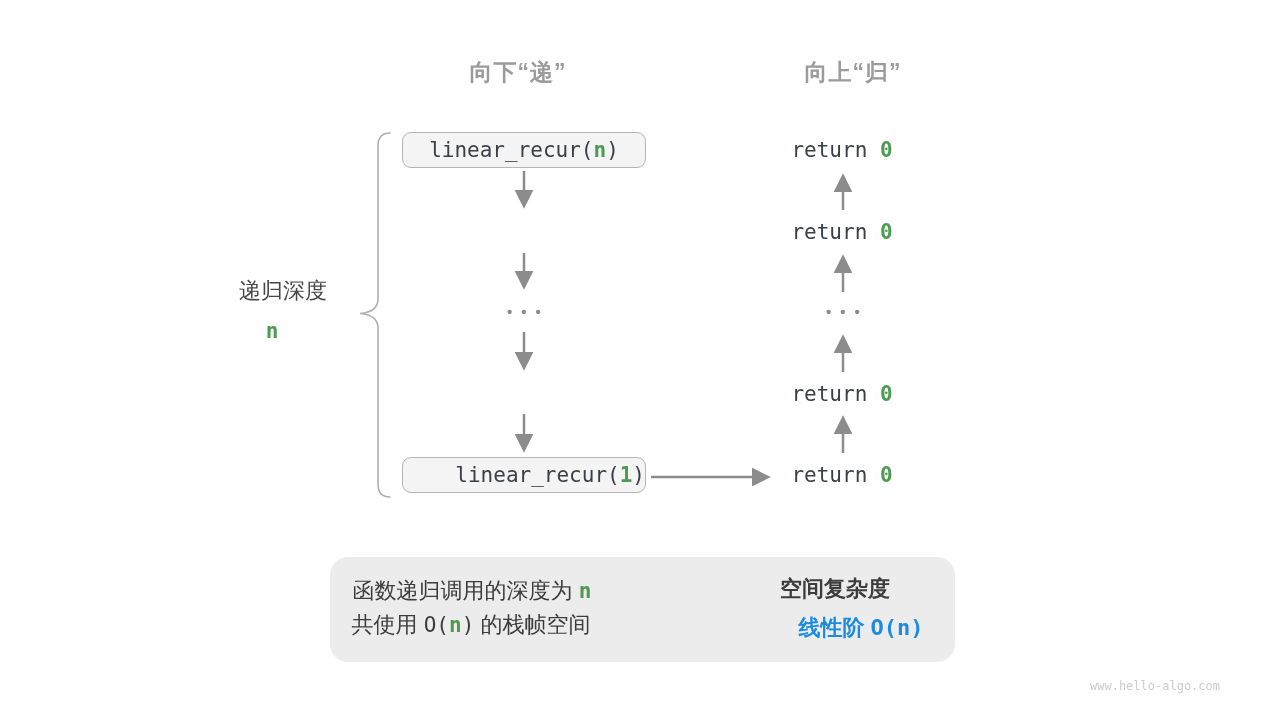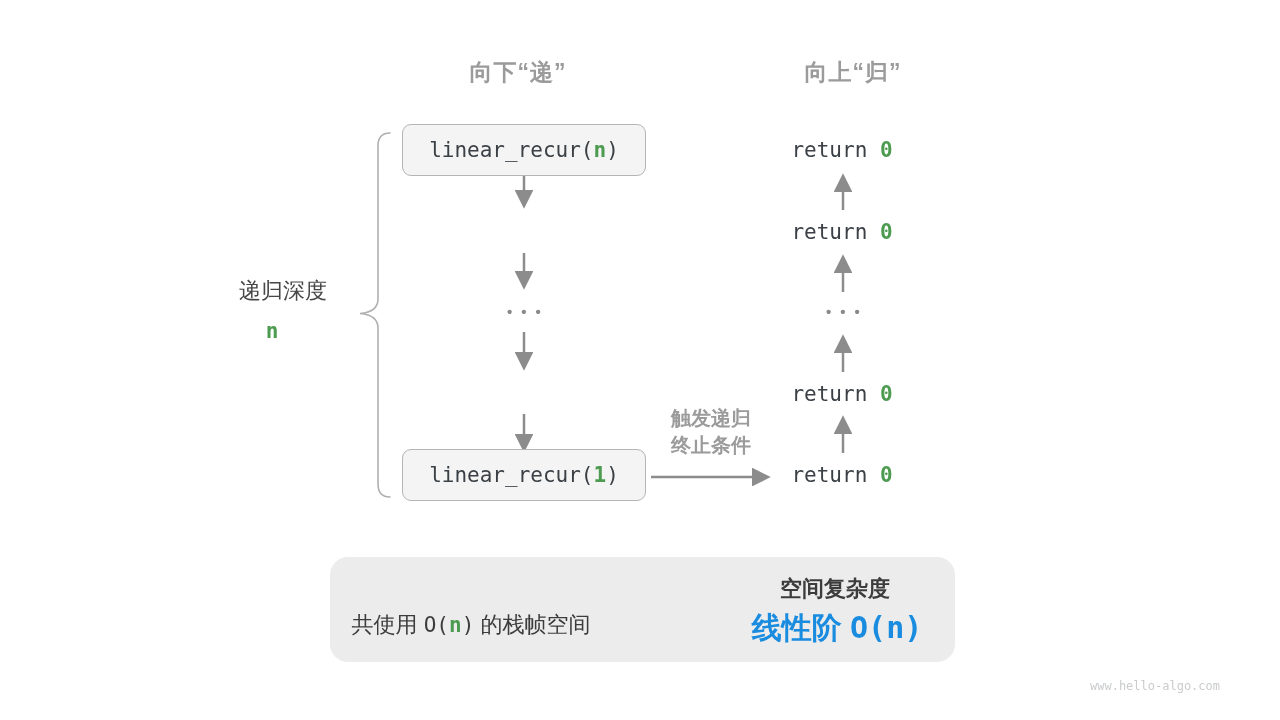--- a/index.html
+++ b/index.html
@@ -7,21 +7,21 @@
     position:relative; width:1280px; height:720px; background:#ffffff;
     overflow:hidden; font-family:"Liberation Sans", sans-serif;
   }
   .abs { position:absolute; transform:translate(-50%,-50%); white-space:nowrap; }
   svg.overlay { position:absolute; left:0; top:0; width:1280px; height:720px; }
 
   .col-header { font-size:23px; font-weight:bold; color:#9B9B9B; letter-spacing:1px; }
 
   .call-box {
     position:absolute; transform:translate(-50%,-50%);
-    width:244px; height:52px; box-sizing:border-box;
+    width:244px; height:36px; box-sizing:border-box;
     background:#F4F4F4; border:1.5px solid #B5B5B5; border-radius:9px;
     display:flex; align-items:center; justify-content:center;
     font-family:"DejaVu Sans Mono", monospace; font-size:21px; color:#3A4045;
     white-space:nowrap;
   }
   .code  { font-family:"DejaVu Sans Mono", monospace; }
   .green { color:#4C9B50; font-weight:bold; }
   .blue  { color:#1A8CE0; }
 
   .return-text {
@@ -36,21 +36,21 @@
   .trigger-label {
     font-size:20px; font-weight:bold; color:#9B9B9B; text-align:center; line-height:27px;
   }
   .summary-box {
     position:absolute; left:330px; top:557px; width:625px; height:105px;
     background:#ECECEC; border-radius:18px;
   }
   .summary-line { font-size:22px; color:#3C3C3C; }
   .summary-line .code { font-size:21px; }
   .summary-title { font-size:22px; font-weight:bold; color:#3C3C3C; }
-  .summary-result { font-size:30px; font-weight:bold; }
+  .summary-result { font-size:22px; font-weight:bold;margin-left:24px; }
   .watermark {
     font-family:"DejaVu Sans Mono", monospace; font-size:12px; color:#C9CBCD;
   }
 </style>
 </head>
 <body>
 
 <div class="canvas">
 
   <svg class="overlay">
@@ -82,44 +82,43 @@
   <div class="abs col-header" style="left:518px; top:72px;">向下“递”</div>
   <div class="abs col-header" style="left:853px; top:72px;">向上“归”</div>
 
   <div class="abs depth-label" style="left:283px; top:291px;">递归深度</div>
   <div class="abs depth-n green" style="left:272px; top:331px;">n</div>
 
   <div class="call-box" style="left:524px; top:150px;">
     <span><span>linear_recur(</span><span class="green">n</span><span>)</span></span>
   </div>
   <div class="abs ellipsis" style="left:524px; top:311px;">•••</div>
-  <div class="call-box" style="left:524px; top:475px;">
+  <div class="call-box" style="left:524px; top:475px;justify-content:flex-end;">
     <span><span>linear_recur(</span><span class="green">1</span><span>)</span></span>
   </div>
 
   <div class="abs return-text" style="left:842px; top:150px;">
     <span>return </span><span class="green">0</span>
   </div>
   <div class="abs return-text" style="left:842px; top:232px;">
     <span>return </span><span class="green">0</span>
   </div>
   <div class="abs ellipsis" style="left:843px; top:311px;">•••</div>
   <div class="abs return-text" style="left:842px; top:394px;">
     <span>return </span><span class="green">0</span>
   </div>
   <div class="abs return-text" style="left:842px; top:475px;">
     <span>return </span><span class="green">0</span>
   </div>
 
-  <div class="abs trigger-label" style="left:711px; top:432px;">
-    <div>触发递归</div>
-    <div>终止条件</div>
-  </div>
 
   <div class="summary-box"></div>
+  <div class="abs summary-line" style="left:472px; top:591px;">
+    <span>函数递归调用的深度为 </span><span class="code green">n</span>
+  </div>
   <div class="abs summary-line" style="left:471px; top:625px;">
     <span>共使用 </span><span class="code">O(</span><span class="code green">n</span><span class="code">)</span><span> 的栈帧空间</span>
   </div>
   <div class="abs summary-title" style="left:835px; top:589px;font-family:Liberation Serif, serif;">空间复杂度</div>
   <div class="abs summary-result blue" style="left:837px; top:628px;">
     <span>线性阶 </span><span class="code" style="font-weight:bold;">O(n)</span>
   </div>
 
   <div class="abs watermark" style="left:1155px; top:686px;">www.hello-algo.com</div>
 

